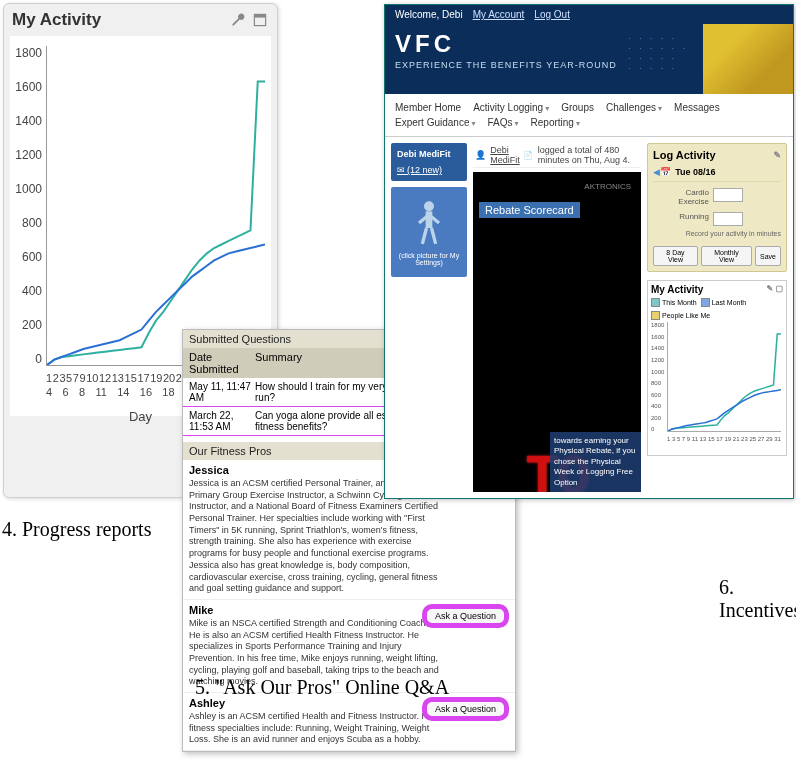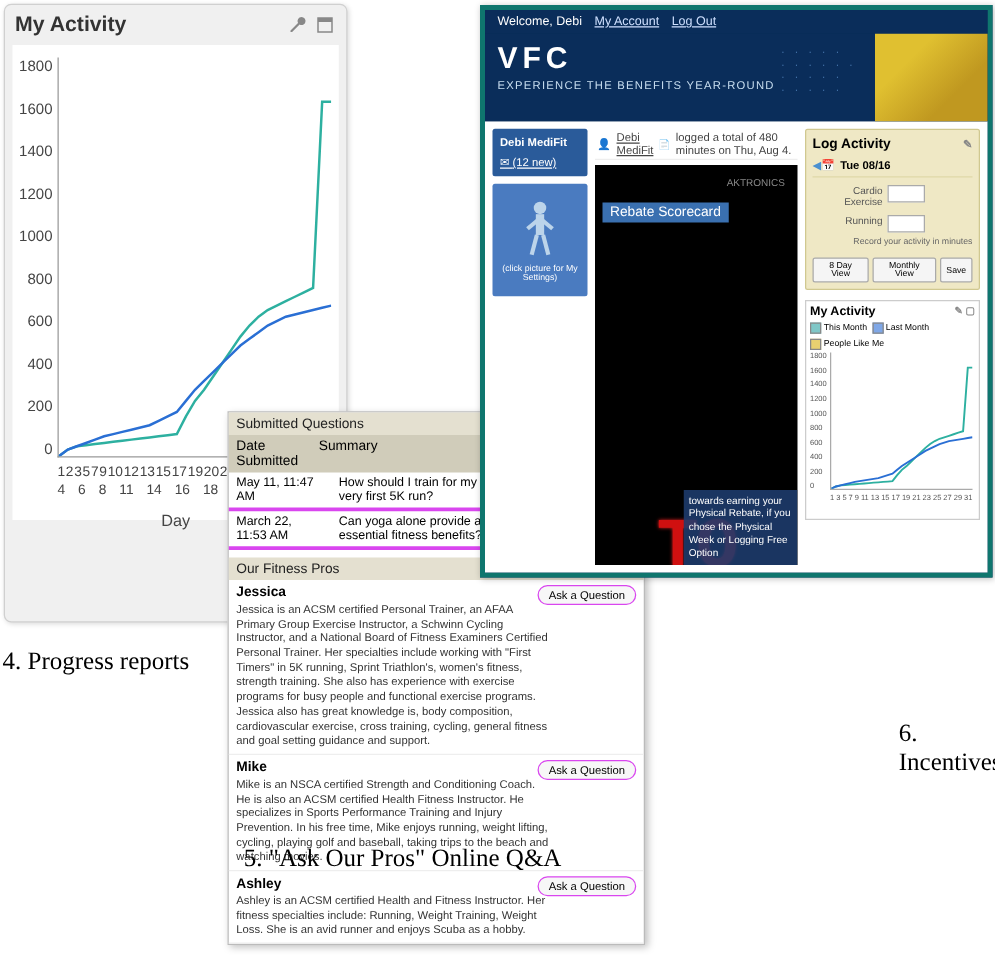--- a/index.html
+++ b/index.html
@@ -24,33 +24,33 @@
   .chart-xlabels .row2 { display: flex; justify-content: space-between; margin-top: 2px; }
   .chart-xlabel-day { text-align: center; font-size: 13px; color: #444; }
   
   .caption4 { position: absolute; left: 2px; top: 518px; font-size: 20px; font-family: Georgia, serif; color: #000; }
   
   
   .panel-qa { position: absolute; left: 182px; top: 298px; width: 334px; background: #fff; border: 1px solid #bbb; box-shadow: 2px 2px 6px rgba(0,0,0,0.25); margin-top: 31px; }
   .qa-hdr { background: #e4e0d0; padding: 3px 6px; font-size: 11px; color: #222; }
   .qa-thead { display: flex; background: #d0ccba; font-size: 11px; padding: 3px 6px; justify-content: center; }
   .qa-thead .c1 { width: 66px; } .qa-thead .c2 { flex: 1; } .qa-thead .c3 { width: 48px; } .qa-thead .c4 { width: 38px; }
-  .qa-row { display: flex; align-items: center; padding: 3px 6px; font-size: 10px; border-bottom: 3px solid #d946ef; gap: 16px; }
+  .qa-row { display: flex; align-items: center; padding: 3px 6px; font-size: 10px; border-bottom: 1px solid #d946ef; }
   .qa-row .c1 { width: 66px; } .qa-row .c2 { flex: 1; } .qa-row .c3 { width: 48px; } .qa-row .c4 { width: 38px; }
   .btn-view { background: #f7f7f7; border: 1px solid #888; border-radius: 8px; font-size: 9px; padding: 1px 6px; cursor: pointer; }
   .pros-hdr { background: #e4e0d0; padding: 3px 6px; font-size: 11px; color: #222; margin-top: 6px; }
   .pro-block { padding: 4px 6px; border-bottom: 1px solid #eee; position: relative; }
   .pro-name { font-size: 11px; font-weight: bold; }
   .pro-bio { font-size: 9px; color: #333; line-height: 1.3; margin-top: 2px; max-width: 250px; }
-  .btn-ask { position: absolute; right: 6px; top: 4px; background: #f7f7f7; border: 1px solid #d946ef; border-radius: 10px; font-size: 9px; padding: 2px 8px; cursor: pointer; }
+  .btn-ask { position: absolute; right: 6px; top: 4px; background: #f7f7f7; border: 5px solid #d946ef; border-radius: 10px; font-size: 9px; padding: 2px 8px; cursor: pointer; }
   
   .caption5 { position: absolute; left: 195px; top: 676px; font-size: 20px; font-family: Georgia, serif; color: #000; }
   
   
-  .panel-vfc { position: absolute; left: 384px; top: 4px; width: 410px; background: #0a2d5a; border: 4px solid #0f766e; box-shadow: 1px 1px 5px rgba(0,0,0,0.25); }
+  .panel-vfc { position: absolute; left: 384px; top: 4px; width: 410px; background: #0a2d5a; border: 1px solid #0f766e; box-shadow: 1px 1px 5px rgba(0,0,0,0.25); }
   .vfc-top { background: #0a2d5a; color: #fff; font-size: 10px; padding: 4px 10px; display: flex; gap: 10px; }
   .vfc-top .welcome { font-weight: normal; }
   .vfc-top a { color: #cfe0ff; text-decoration: underline; cursor: pointer; }
   .vfc-hero { background: #0a2d5a; padding: 6px 10px 16px; position: relative; height: 70px; }
   .vfc-logo { color: #fff; font-size: 24px; font-weight: bold; letter-spacing: 4px; }
   .vfc-tag { color: #c8def0; font-size: 9px; letter-spacing: 1px; margin-top: 2px; }
   .vfc-flower { position: absolute; right: 0; top: 0; width: 90px; height: 70px; background: linear-gradient(135deg, #e0c030 30%, #c09820 70%); }
   .vfc-dots { position: absolute; right: 95px; top: 10px; width: 70px; height: 50px; color: #5b8ec8; font-size: 8px; letter-spacing: 3px; line-height: 10px; }
   .vfc-nav { background: #fff; display: flex; gap: 0; font-size: 10px; border-bottom: 1px solid #ccc; padding: 6px 4px; flex-wrap: wrap; }
   .vfc-nav span { padding: 2px 6px; color: #333; cursor: pointer; white-space: nowrap; }
@@ -221,20 +221,30 @@
     <span class="welcome">Welcome, Debi</span>
     <a>My Account</a>
     <a>Log Out</a>
   </div>
   <div class="vfc-hero">
     <div class="vfc-logo">VFC</div>
     <div class="vfc-tag">EXPERIENCE THE BENEFITS YEAR-ROUND</div>
     <div class="vfc-dots">· · · · ·<br>· · · · · ·<br>· · · · ·<br>· · · · ·</div>
     <div class="vfc-flower"></div>
   </div>
+  <div class="vfc-nav" id="vfc-nav">
+      <span>Member Home</span>
+      <span class="caret">Activity Logging</span>
+      <span>Groups</span>
+      <span class="caret">Challenges</span>
+      <span>Messages</span>
+      <span class="caret">Expert Guidance</span>
+      <span class="caret">FAQs</span>
+      <span class="caret">Reporting</span>
+    </div>
   <div class="vfc-body">
     <div class="vfc-left">
       <div class="vfc-usercard">
         <div class="uname">Debi MediFit</div>
         <div class="vfc-msgs">✉ <span>(12 new)</span></div>
       </div>
       <div class="vfc-avatar">
         <svg viewBox="0 0 40 60">
             <circle cx="20" cy="10" r="6" fill="#bcd4ea"></circle>
             <rect x="16" y="16" width="8" height="20" fill="#bcd4ea"></rect>

